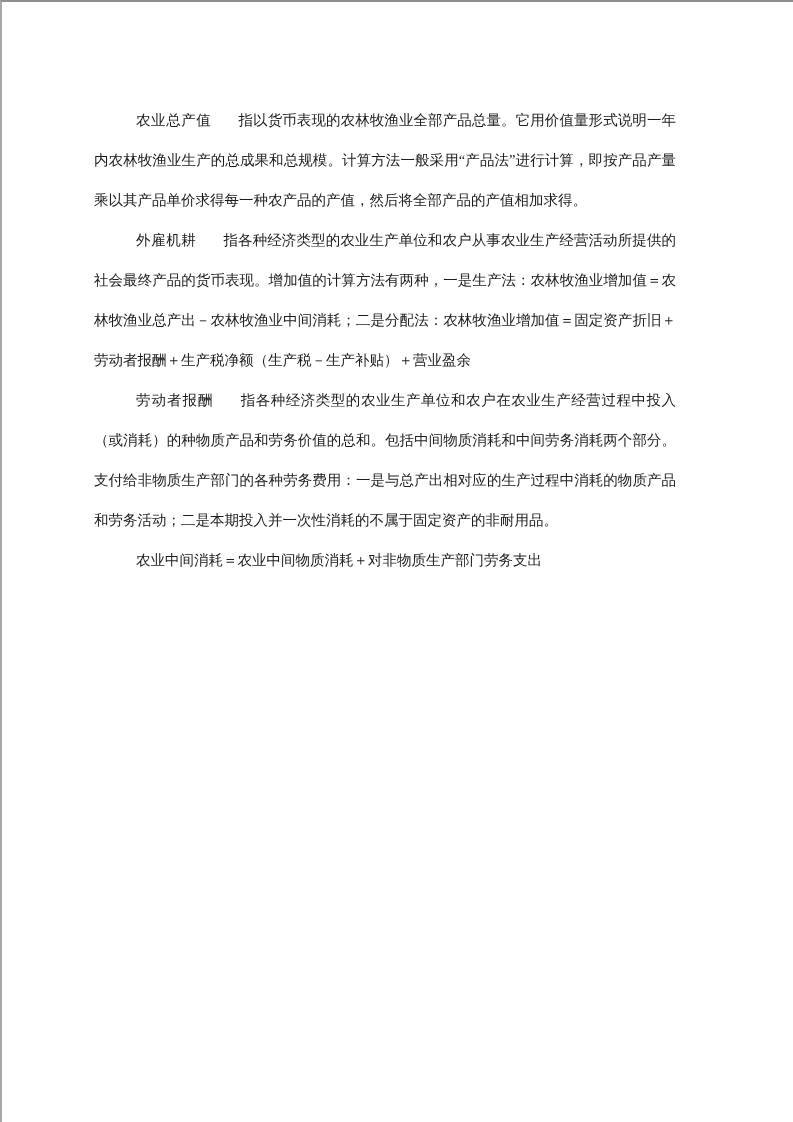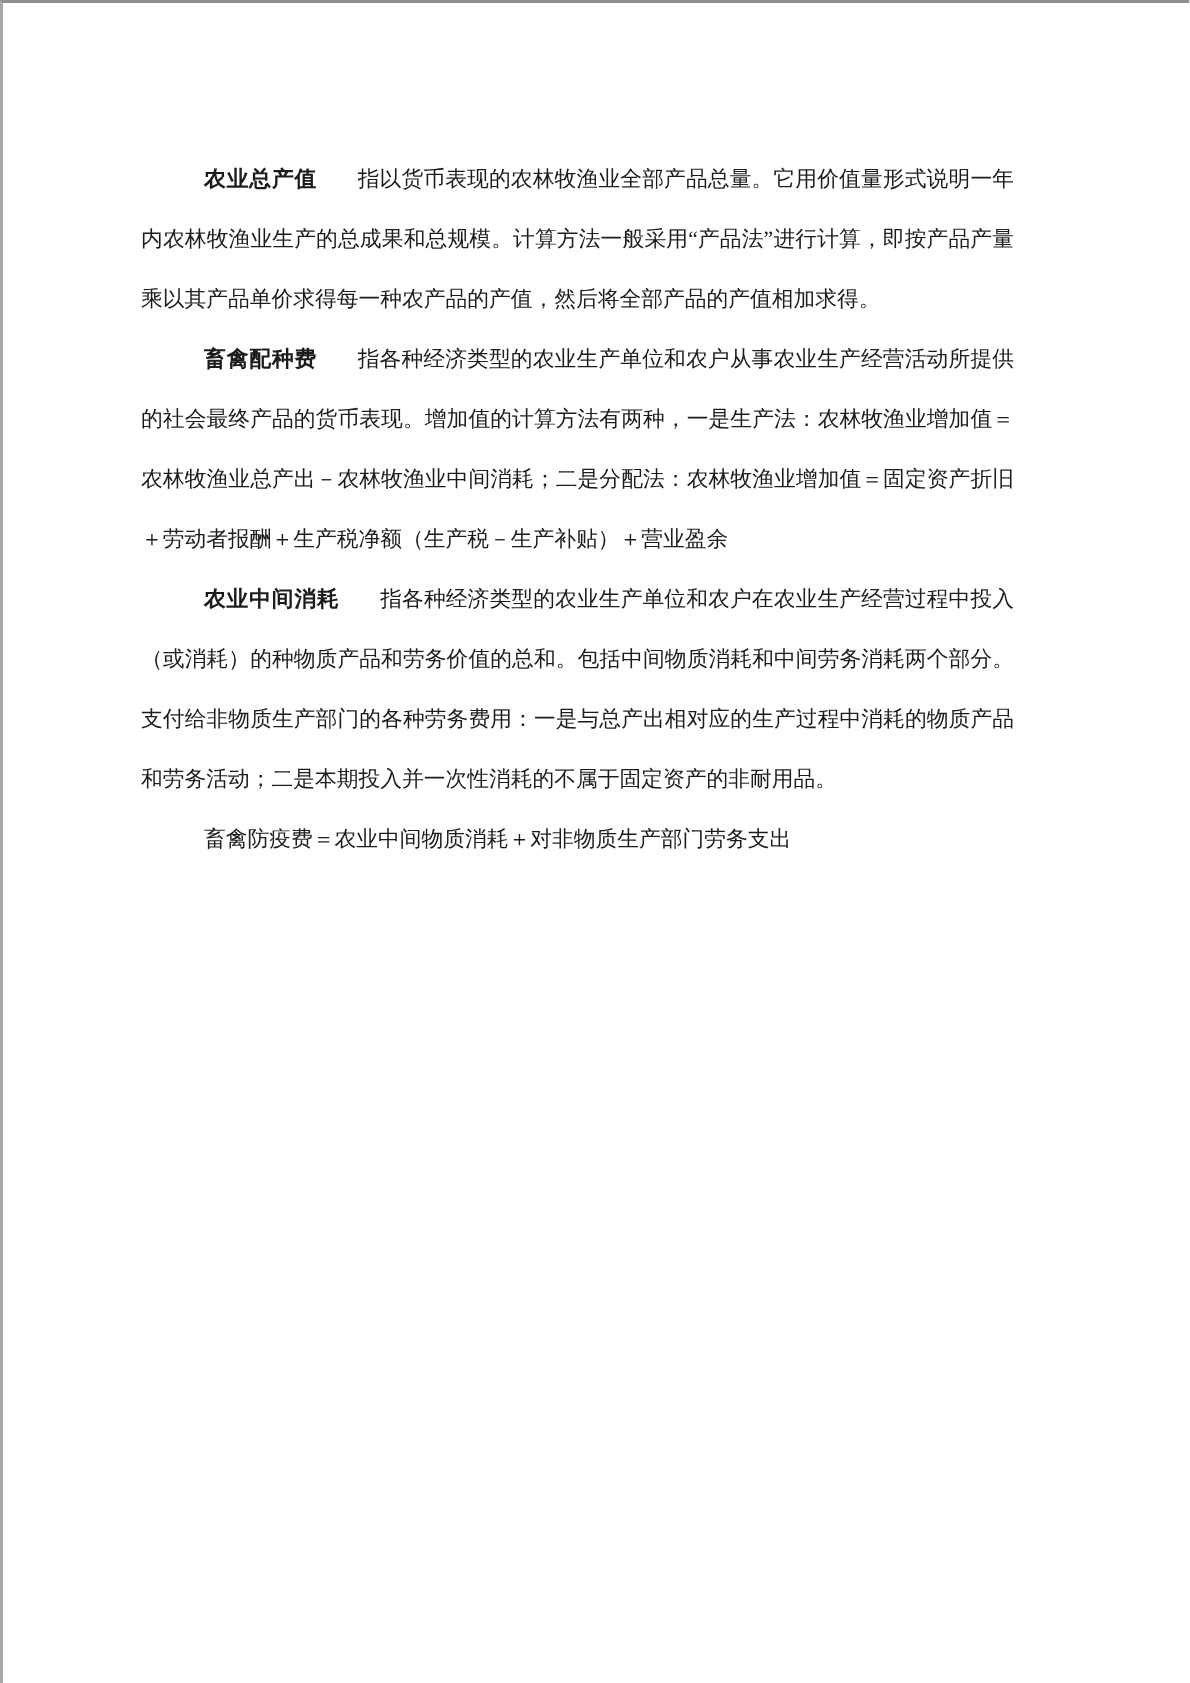--- a/index.html
+++ b/index.html
@@ -28,37 +28,37 @@
     color: #1c1c1c;
     text-align: justify;
     text-justify: inter-character;
   }
   .content p {
     margin: 0;
     padding: 0;
     text-indent: 42px;
   }
   .term {
-    font-weight: bold;
+    font-weight: normal;
     font-family: "Liberation Sans", "DejaVu Sans", sans-serif;
     margin-right: 27px;
     letter-spacing: 0.5px;
   }
 </style>
 </head>
 <body>
 
 <div class="page">
   <div class="content">
 
     <p><b class="term">农业总产值</b><span>指以货币表现的农林牧渔业全部产品总量。它用价值量形式说明一年内农林牧渔业生产的总成果和总规模。计算方法一般采用“产品法”进行计算，即按产品产量乘以其产品单价求得每一种农产品的产值，然后将全部产品的产值相加求得。</span></p>
 
 
-    <p><b class="term">畜禽配种费</b><span>指各种经济类型的农业生产单位和农户从事农业生产经营活动所提供的社会最终产品的货币表现。增加值的计算方法有两种，一是生产法：农林牧渔业增加值＝农林牧渔业总产出－农林牧渔业中间消耗；二是分配法：农林牧渔业增加值＝固定资产折旧＋劳动者报酬＋生产税净额（生产税－生产补贴）＋营业盈余</span></p>
+    <p><b class="term">外雇机耕</b><span>指各种经济类型的农业生产单位和农户从事农业生产经营活动所提供的社会最终产品的货币表现。增加值的计算方法有两种，一是生产法：农林牧渔业增加值＝农林牧渔业总产出－农林牧渔业中间消耗；二是分配法：农林牧渔业增加值＝固定资产折旧＋劳动者报酬＋生产税净额（生产税－生产补贴）＋营业盈余</span></p>
 
-    <p><b class="term">农业中间消耗</b><span>指各种经济类型的农业生产单位和农户在农业生产经营过程中投入（或消耗）的种物质产品和劳务价值的总和。包括中间物质消耗和中间劳务消耗两个部分。支付给非物质生产部门的各种劳务费用：一是与总产出相对应的生产过程中消耗的物质产品和劳务活动；二是本期投入并一次性消耗的不属于固定资产的非耐用品。</span></p>
+    <p><b class="term">劳动者报酬</b><span>指各种经济类型的农业生产单位和农户在农业生产经营过程中投入（或消耗）的种物质产品和劳务价值的总和。包括中间物质消耗和中间劳务消耗两个部分。支付给非物质生产部门的各种劳务费用：一是与总产出相对应的生产过程中消耗的物质产品和劳务活动；二是本期投入并一次性消耗的不属于固定资产的非耐用品。</span></p>
 
-    <p><span>畜禽防疫费＝农业中间物质消耗＋对非物质生产部门劳务支出</span></p>
+    <p><span>农业中间消耗＝农业中间物质消耗＋对非物质生产部门劳务支出</span></p>
 
 
 
   </div>
 </div>
 
 </body></html>

